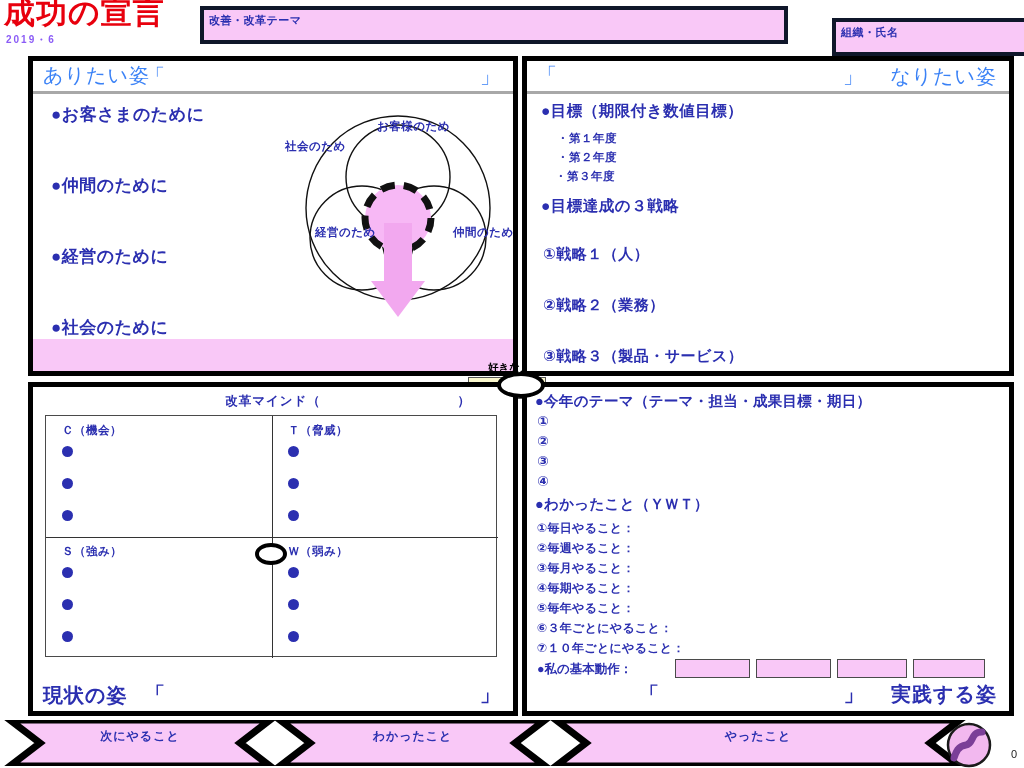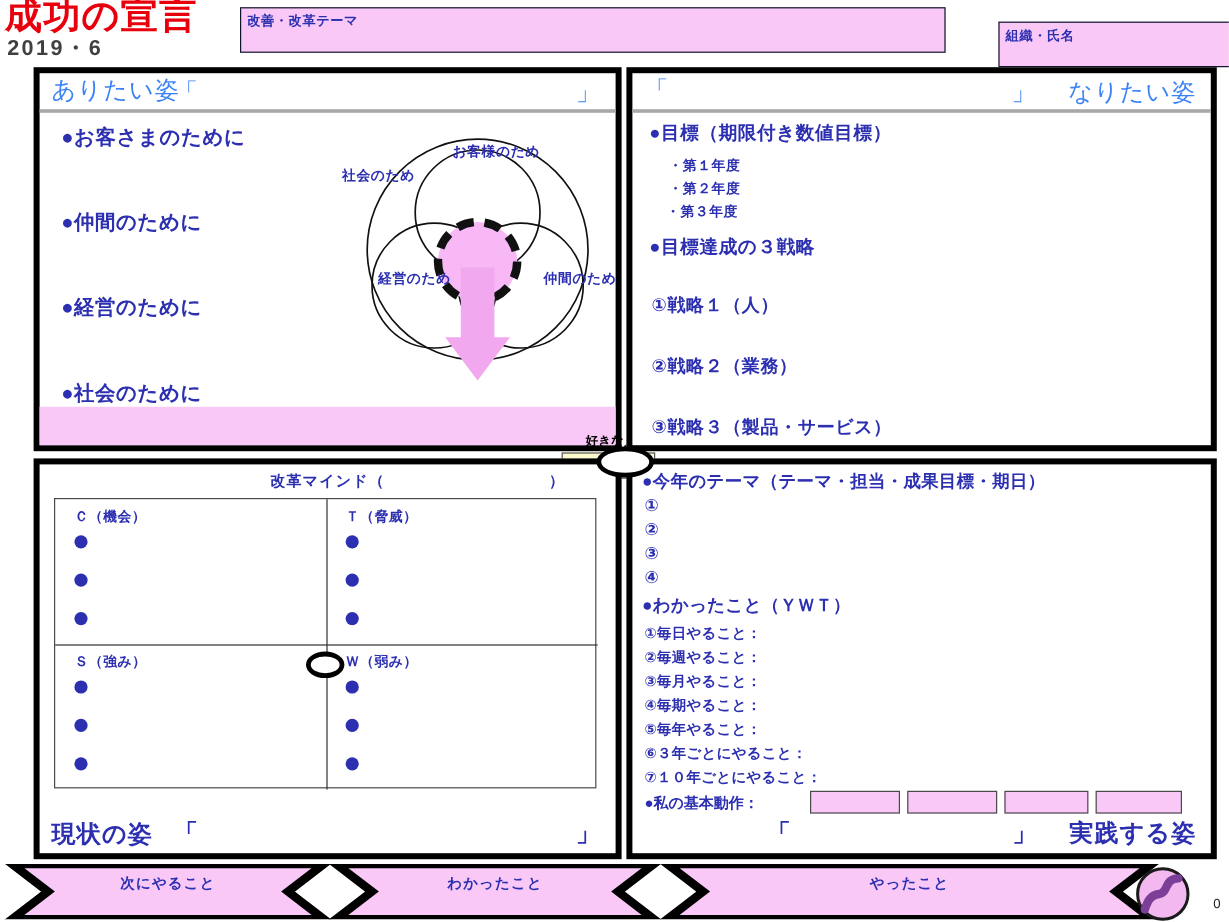--- a/index.html
+++ b/index.html
@@ -14,27 +14,27 @@
   
   #topbar { position: absolute; left: 0; top: 0; width: 1024px; height: 68px; }
   #doc-title {
     position: absolute; left: 4px; top: -4px;
     font-size: 31px; font-weight: bold; color: #e8000d;
     letter-spacing: 1px; line-height: 34px;
     white-space: nowrap;
   }
   #doc-date {
     position: absolute; left: 6px; top: 32px;
-    font-size: 18px; font-weight: bold; color: #404040;
+    font-size: 10px; font-weight: bold; color: #8b5cf6;
     letter-spacing: 2px; line-height: 16px; white-space: nowrap;
   }
   .field-box {
     position: absolute;
     background: #f9c8f7;
-    border: 1px solid #0f172a;
+    border: 4px solid #0f172a;
     font-family: Liberation Mono, monospace;
   }
   .field-label {
     position: absolute; left: 5px; top: 3px;
     font-size: 11px; font-weight: bold; color: #2b2fb0;
     letter-spacing: 0.5px; white-space: nowrap;
   }
   #theme-field { left: 200px; top: 6px; width: 588px; height: 38px; }
   #org-field   { left: 794px; top: 18px; width: 202px; height: 38px; margin-left: 38px; }
 

